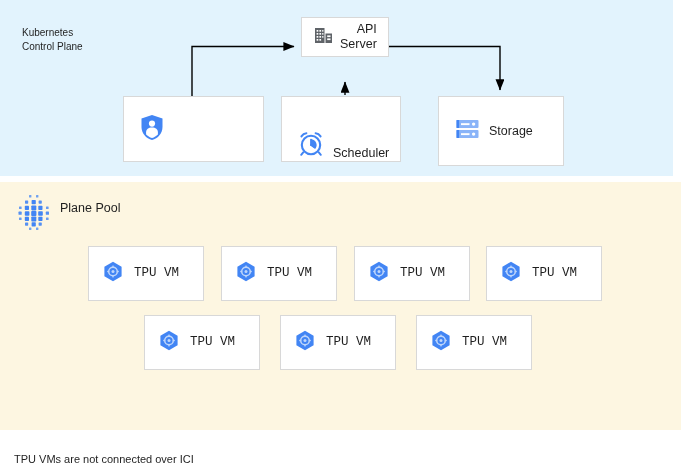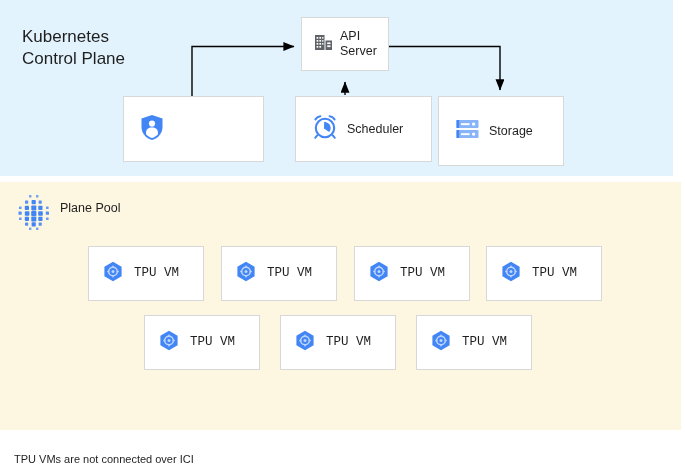--- a/index.html
+++ b/index.html
@@ -32,22 +32,22 @@
     left: 0;
     top: 182px;
     width: 681px;
     height: 248px;
     background: #fdf6e1;
   }
 
   
   .panel-title {
     position: absolute;
-    font-size: 17px;
-    line-height: 22px;
+    font-size: 10px;
+    line-height: 14px;
     color: #1f1f1f;
     white-space: pre-line;
   }
   #control-plane-title {
     left: 22px;
     top: 26px;
   }
   #node-pool-title {
     left: 60px;
     top: 200px;
@@ -80,23 +80,23 @@
     line-height: 15px;
     color: #1f1f1f;
     white-space: pre-line;
   }
   .card .card-icon {
     flex: 0 0 auto;
     display: block;
   }
 
   
-  #api-server-card   { left: 301px; top: 17px;  width: 88px;  height: 54px; padding-left: 12px; gap: 7px; }
+  #api-server-card   { left: 301px; top: 17px;  width: 88px;  height: 40px; padding-left: 12px; gap: 7px; text-align: right; }
   #resource-controllers-card { left: 123px; top: 96px; width: 141px; height: 66px; }
-  #scheduler-card    { left: 295px; top: 96px;  width: 137px; height: 66px; }
+  #scheduler-card    { left: 281px; top: 96px;  width: 120px; height: 66px; align-items: flex-end; }
   #storage-card      { left: 438px; top: 96px;  width: 126px; height: 70px; }
 
   
   .tpu-card {
     width: 116px;
     height: 55px;
     padding-left: 14px;
     gap: 11px;
     font-family: Liberation Mono, monospace;
   }

